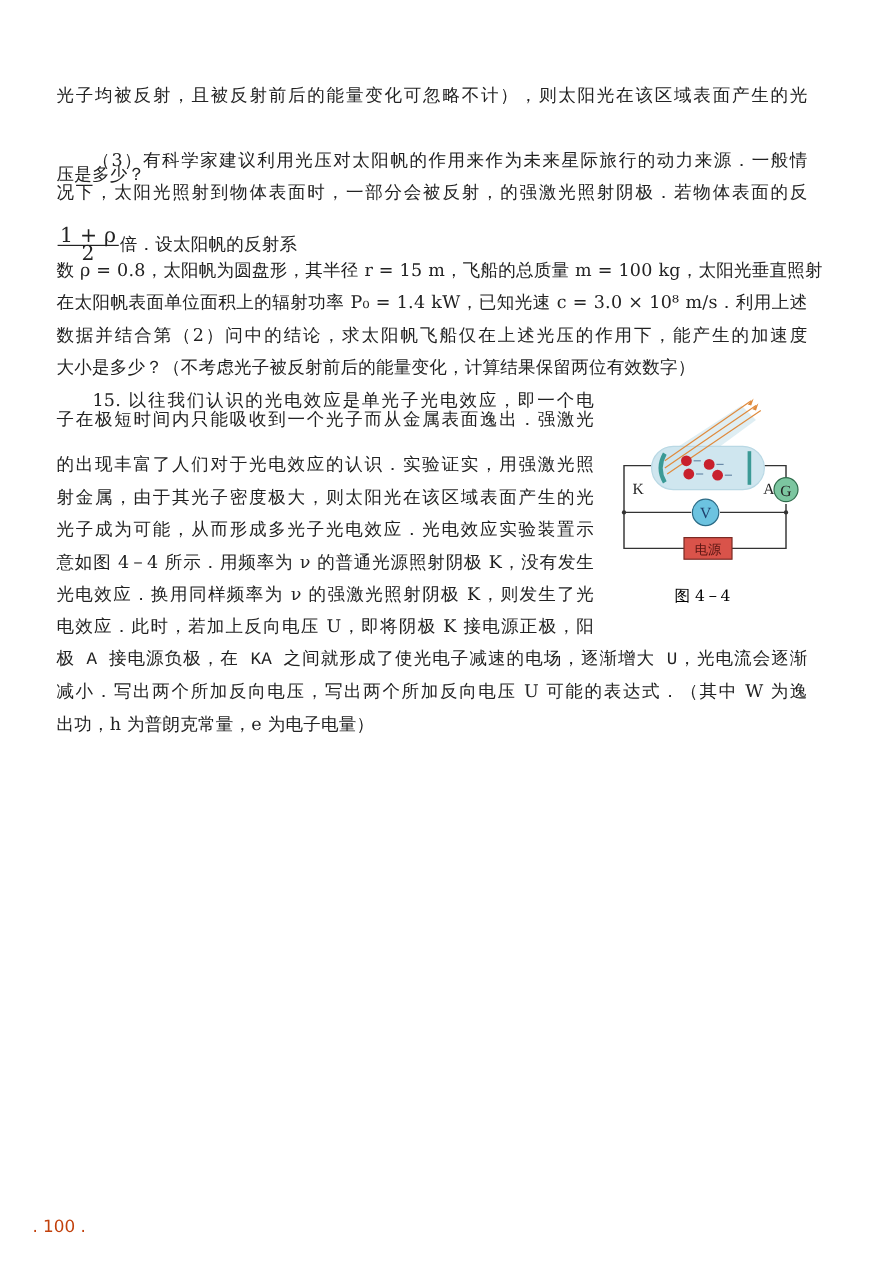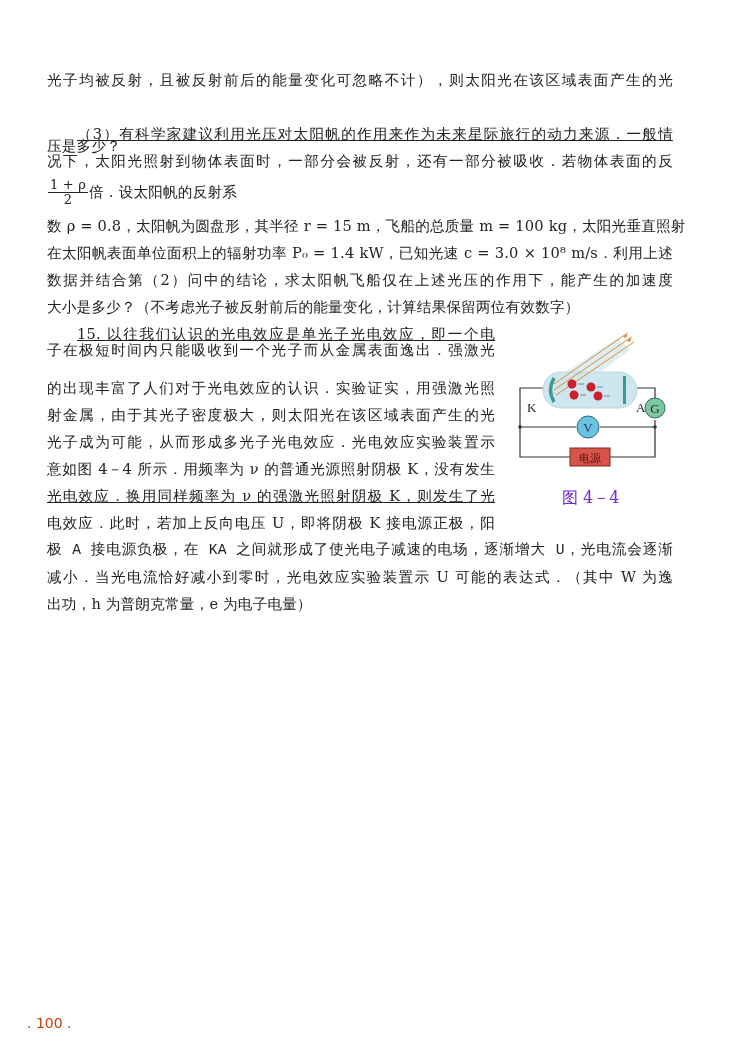--- a/index.html
+++ b/index.html
@@ -1,55 +1,55 @@
 <!DOCTYPE html>
 <html><head>
 <meta charset="utf-8">
 <style>
   html, body { margin: 0; padding: 0; background: #ffffff; }
   body { width: 733px; height: 1062px; position: relative; overflow: hidden;
          font-family: "DejaVu Serif", "Liberation Serif", serif; color: #222; }
   .line { position: absolute; left: 47px; font-size: 14.6px; line-height: 20px;
           white-space: nowrap; letter-spacing: 0.2px; }
-  .ind { left: 77px; text-decoration: underline; }
+  .ind { left: 77px; }
   .full { width: 626px; text-align-last: justify; text-align: justify; }
   .narrow { width: 448px; text-align-last: justify; text-align: justify; }
-  .frac { display: inline-block; vertical-align: middle; text-align: center; font-size: 13px; line-height: 14px; margin: 0 1px; }
+  .frac { display: inline-block; vertical-align: middle; text-align: center; font-size: 17px; line-height: 14px; margin: 12px 1px; }
   .frac .num { display: block; border-bottom: 1px solid #222; padding: 0 2px; }
   .frac .den { display: block; }
   .figure { position: absolute; left: 510px; top: 320px; width: 190px; height: 200px; }
-  .caption { position: absolute; left: 562px; top: 488px; font-size: 16px; color: #6d28d9; }
+  .caption { position: absolute; left: 562px; top: 488px; font-size: 13px; color: #000000; }
   .page-num { position: absolute; left: 27px; top: 1015px; font-family: "DejaVu Sans", "Liberation Sans", sans-serif; font-size: 14px; color: #c2410c; }
 </style>
 </head>
 <body>
 
 <div class="line full" style="top:70px;">光子均被反射，且被反射前后的能量变化可忽略不计），则太阳光在该区域表面产生的光</div>
 <div class="line" style="top:97px;margin-top:39px;">压是多少？</div>
 
 <div class="line ind" style="top:124px; width:596px; text-align:justify; text-align-last:justify;">（3）有科学家建议利用光压对太阳帆的作用来作为未来星际旅行的动力来源．一般情</div>
-<div class="line full" style="top:151px;">况下，太阳光照射到物体表面时，一部分会被反射，还有一部分被吸收．若物体表面的反</div>
+<div class="line full" style="top:151px;">况下，太阳光照射到物体表面时，一部分会被反射，的强激光照射阴极．若物体表面的反</div>
 <div class="line" style="top:178px; width:626px;">
   <span class="frac"><span class="num">1 + ρ</span><span class="den">2</span></span><span>倍．设太阳帆的反射系</span>
 </div>
 <div class="line full" style="top:216px;">数 ρ = 0.8，太阳帆为圆盘形，其半径 r = 15 m，飞船的总质量 m = 100 kg，太阳光垂直照射</div>
 <div class="line full" style="top:243px;">在太阳帆表面单位面积上的辐射功率 P₀ = 1.4 kW，已知光速 c = 3.0 × 10⁸ m/s．利用上述</div>
 <div class="line full" style="top:270px;">数据并结合第（2）问中的结论，求太阳帆飞船仅在上述光压的作用下，能产生的加速度</div>
 <div class="line" style="top:297px;">大小是多少？（不考虑光子被反射前后的能量变化，计算结果保留两位有效数字）</div>
 
 <div class="line ind" style="top:324px; width:418px; text-align:justify; text-align-last:justify;">15. 以往我们认识的光电效应是单光子光电效应，即一个电</div>
 <div class="line narrow" style="top:340px;">子在极短时间内只能吸收到一个光子而从金属表面逸出．强激光</div>
 <div class="line narrow" style="top:378px;">的出现丰富了人们对于光电效应的认识．实验证实，用强激光照</div>
 <div class="line narrow" style="top:405px;">射金属，由于其光子密度极大，则太阳光在该区域表面产生的光</div>
 <div class="line narrow" style="top:432px;">光子成为可能，从而形成多光子光电效应．光电效应实验装置示</div>
 <div class="line narrow" style="top:459px;">意如图 4－4 所示．用频率为 ν 的普通光源照射阴极 K，没有发生</div>
-<div class="line narrow" style="top:486px;text-decoration:underline;">光电效应．换用同样频率为 ν 的强激光照射阴极 K，则发生了光</div>
+<div class="line narrow" style="top:486px;">光电效应．换用同样频率为 ν 的强激光照射阴极 K，则发生了光</div>
 <div class="line narrow" style="top:513px;">电效应．此时，若加上反向电压 U，即将阴极 K 接电源正极，阳</div>
 <div class="line full" style="top:540px;font-family:Liberation Mono, monospace;">极 A 接电源负极，在 KA 之间就形成了使光电子减速的电场，逐渐增大 U，光电流会逐渐</div>
-<div class="line full" style="top:567px;">减小．当光电流恰好减小到零时，光电效应实验装置示 U 可能的表达式．（其中 W 为逸</div>
+<div class="line full" style="top:567px;">减小．写出两个所加反向电压，写出两个所加反向电压 U 可能的表达式．（其中 W 为逸</div>
 <div class="line" style="top:594px;">出功，h 为普朗克常量，e 为电子电量）</div>
 
 <div class="figure">
   <svg width="190" height="170" viewBox="0 0 190 170" xmlns="http://www.w3.org/2000/svg">
 
     <g stroke="#333" stroke-width="1.2" fill="none">
       <polyline points="33,68 10,68 10,137 60,137"></polyline>
       <polyline points="100,137 145,137 145,100"></polyline>
       <line x1="10" y1="107" x2="66" y2="107"></line>
       <line x1="90" y1="107" x2="145" y2="107"></line>

